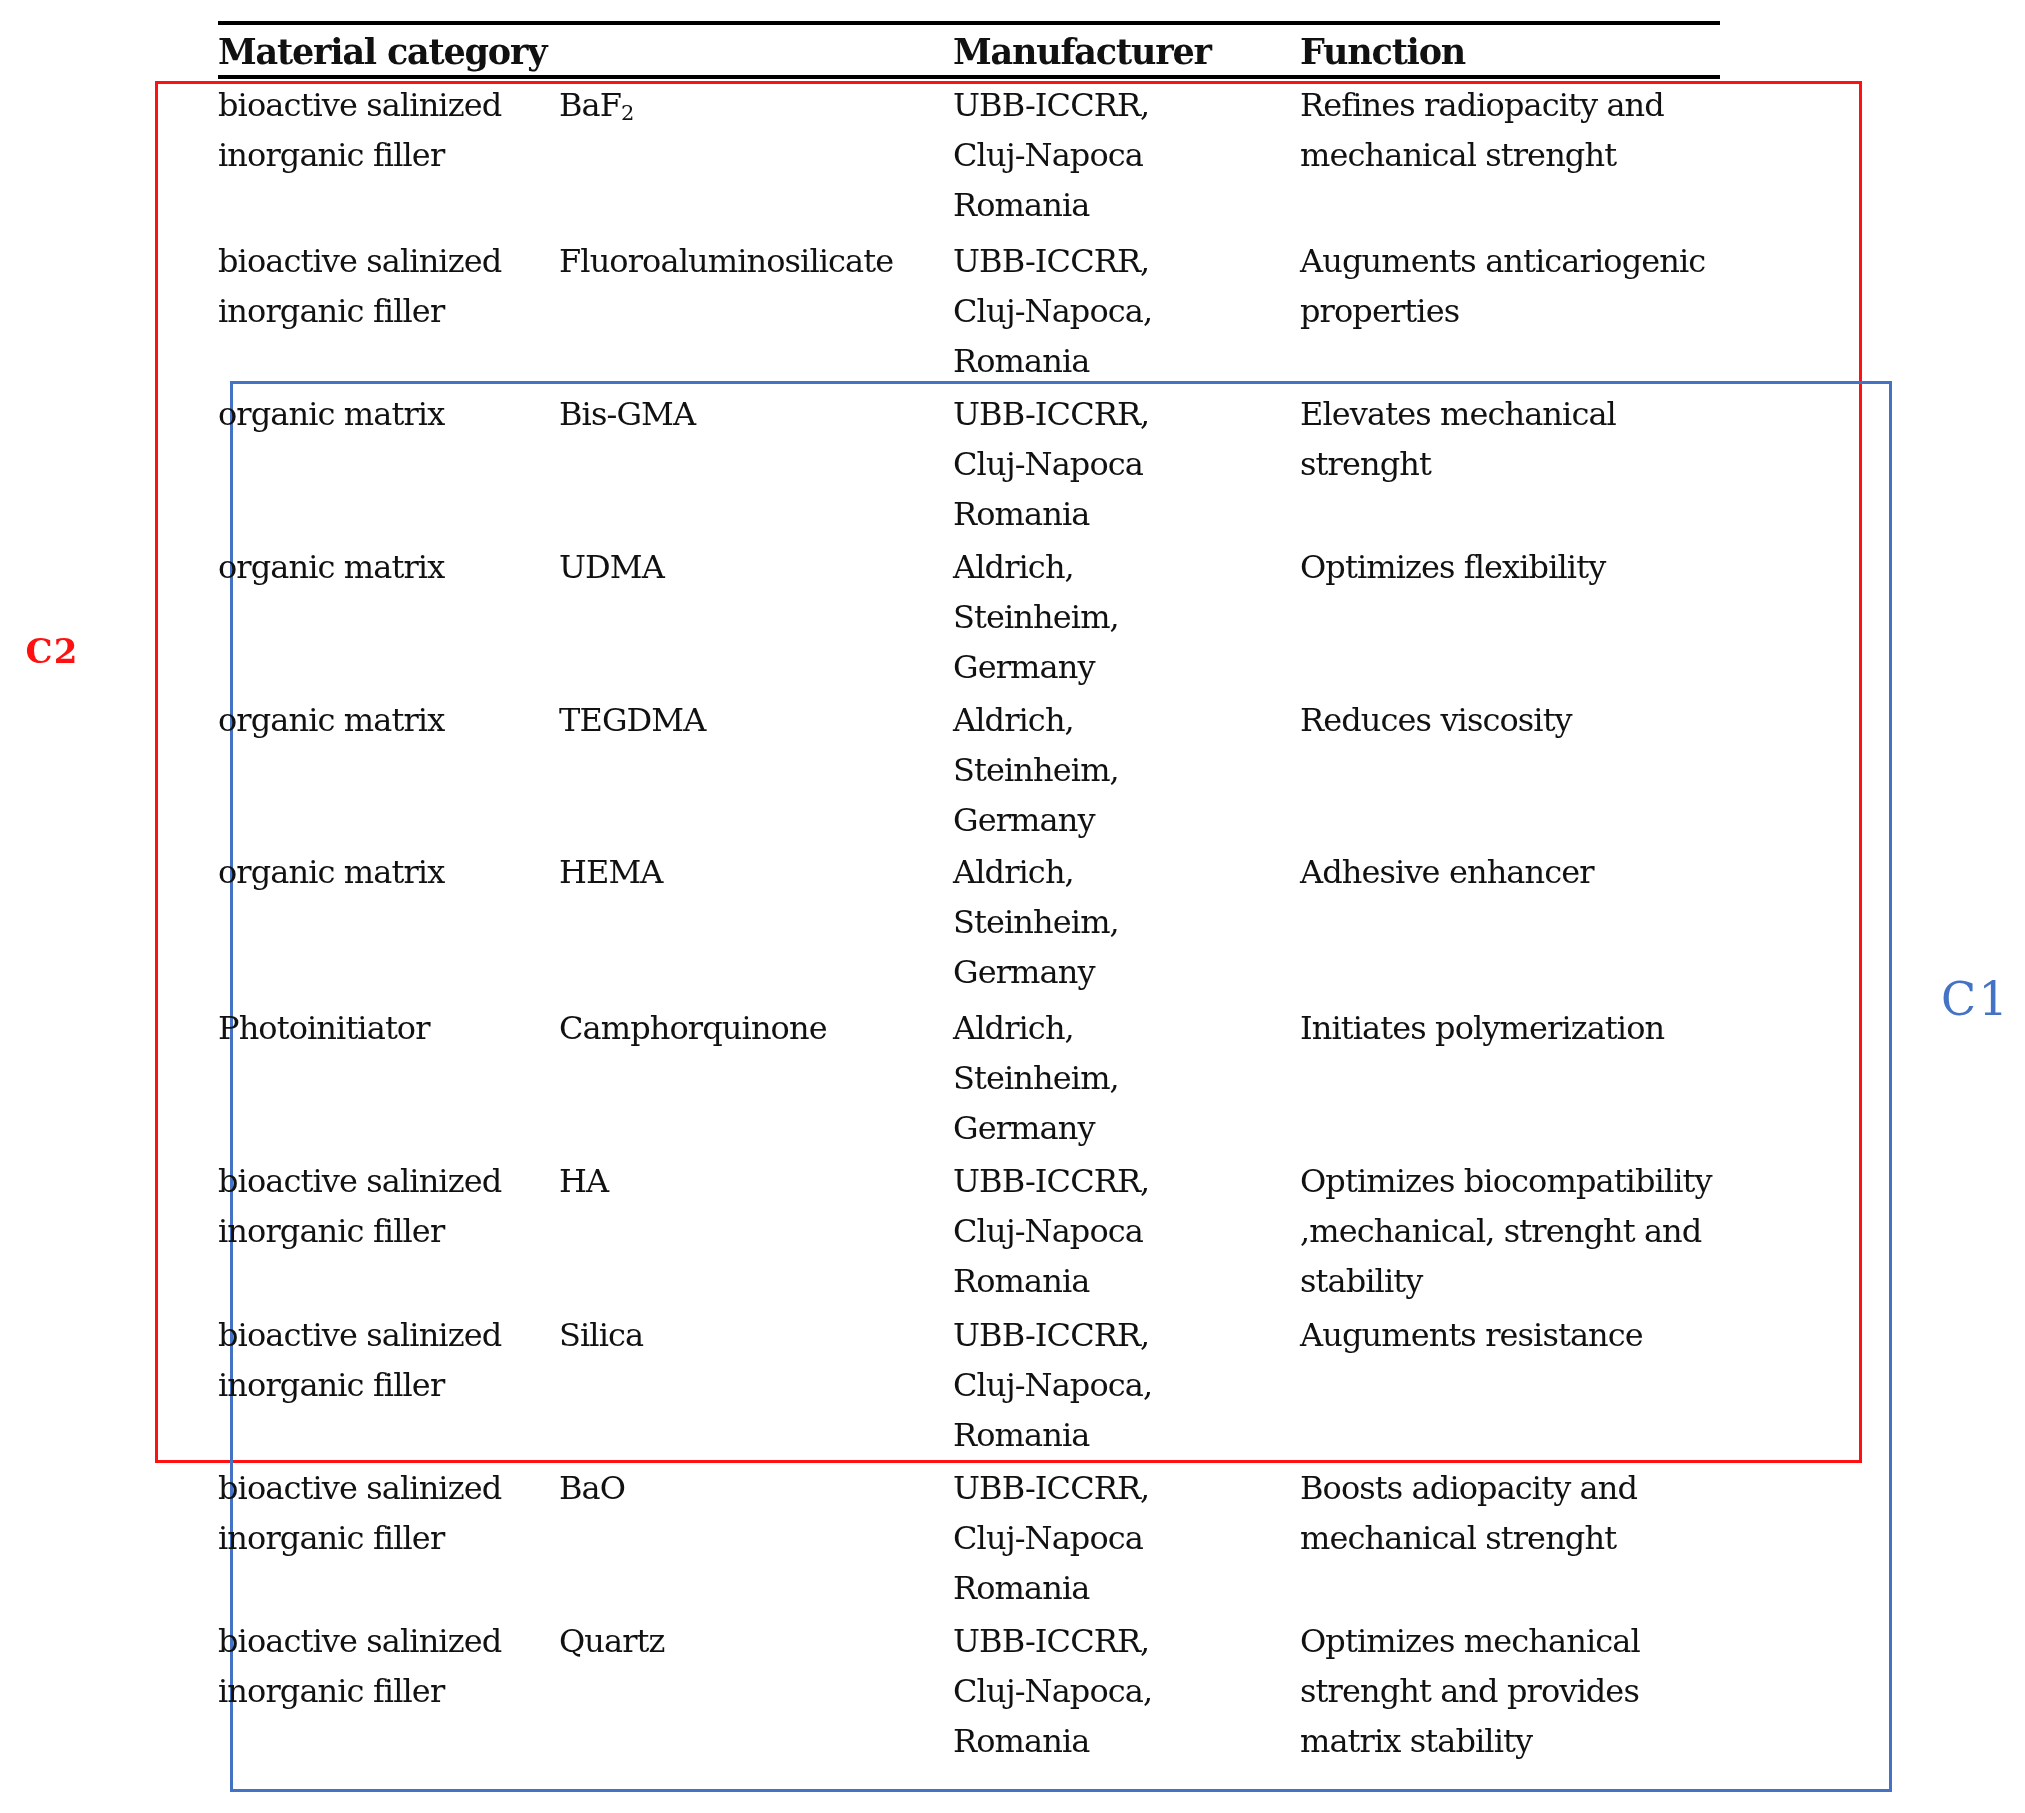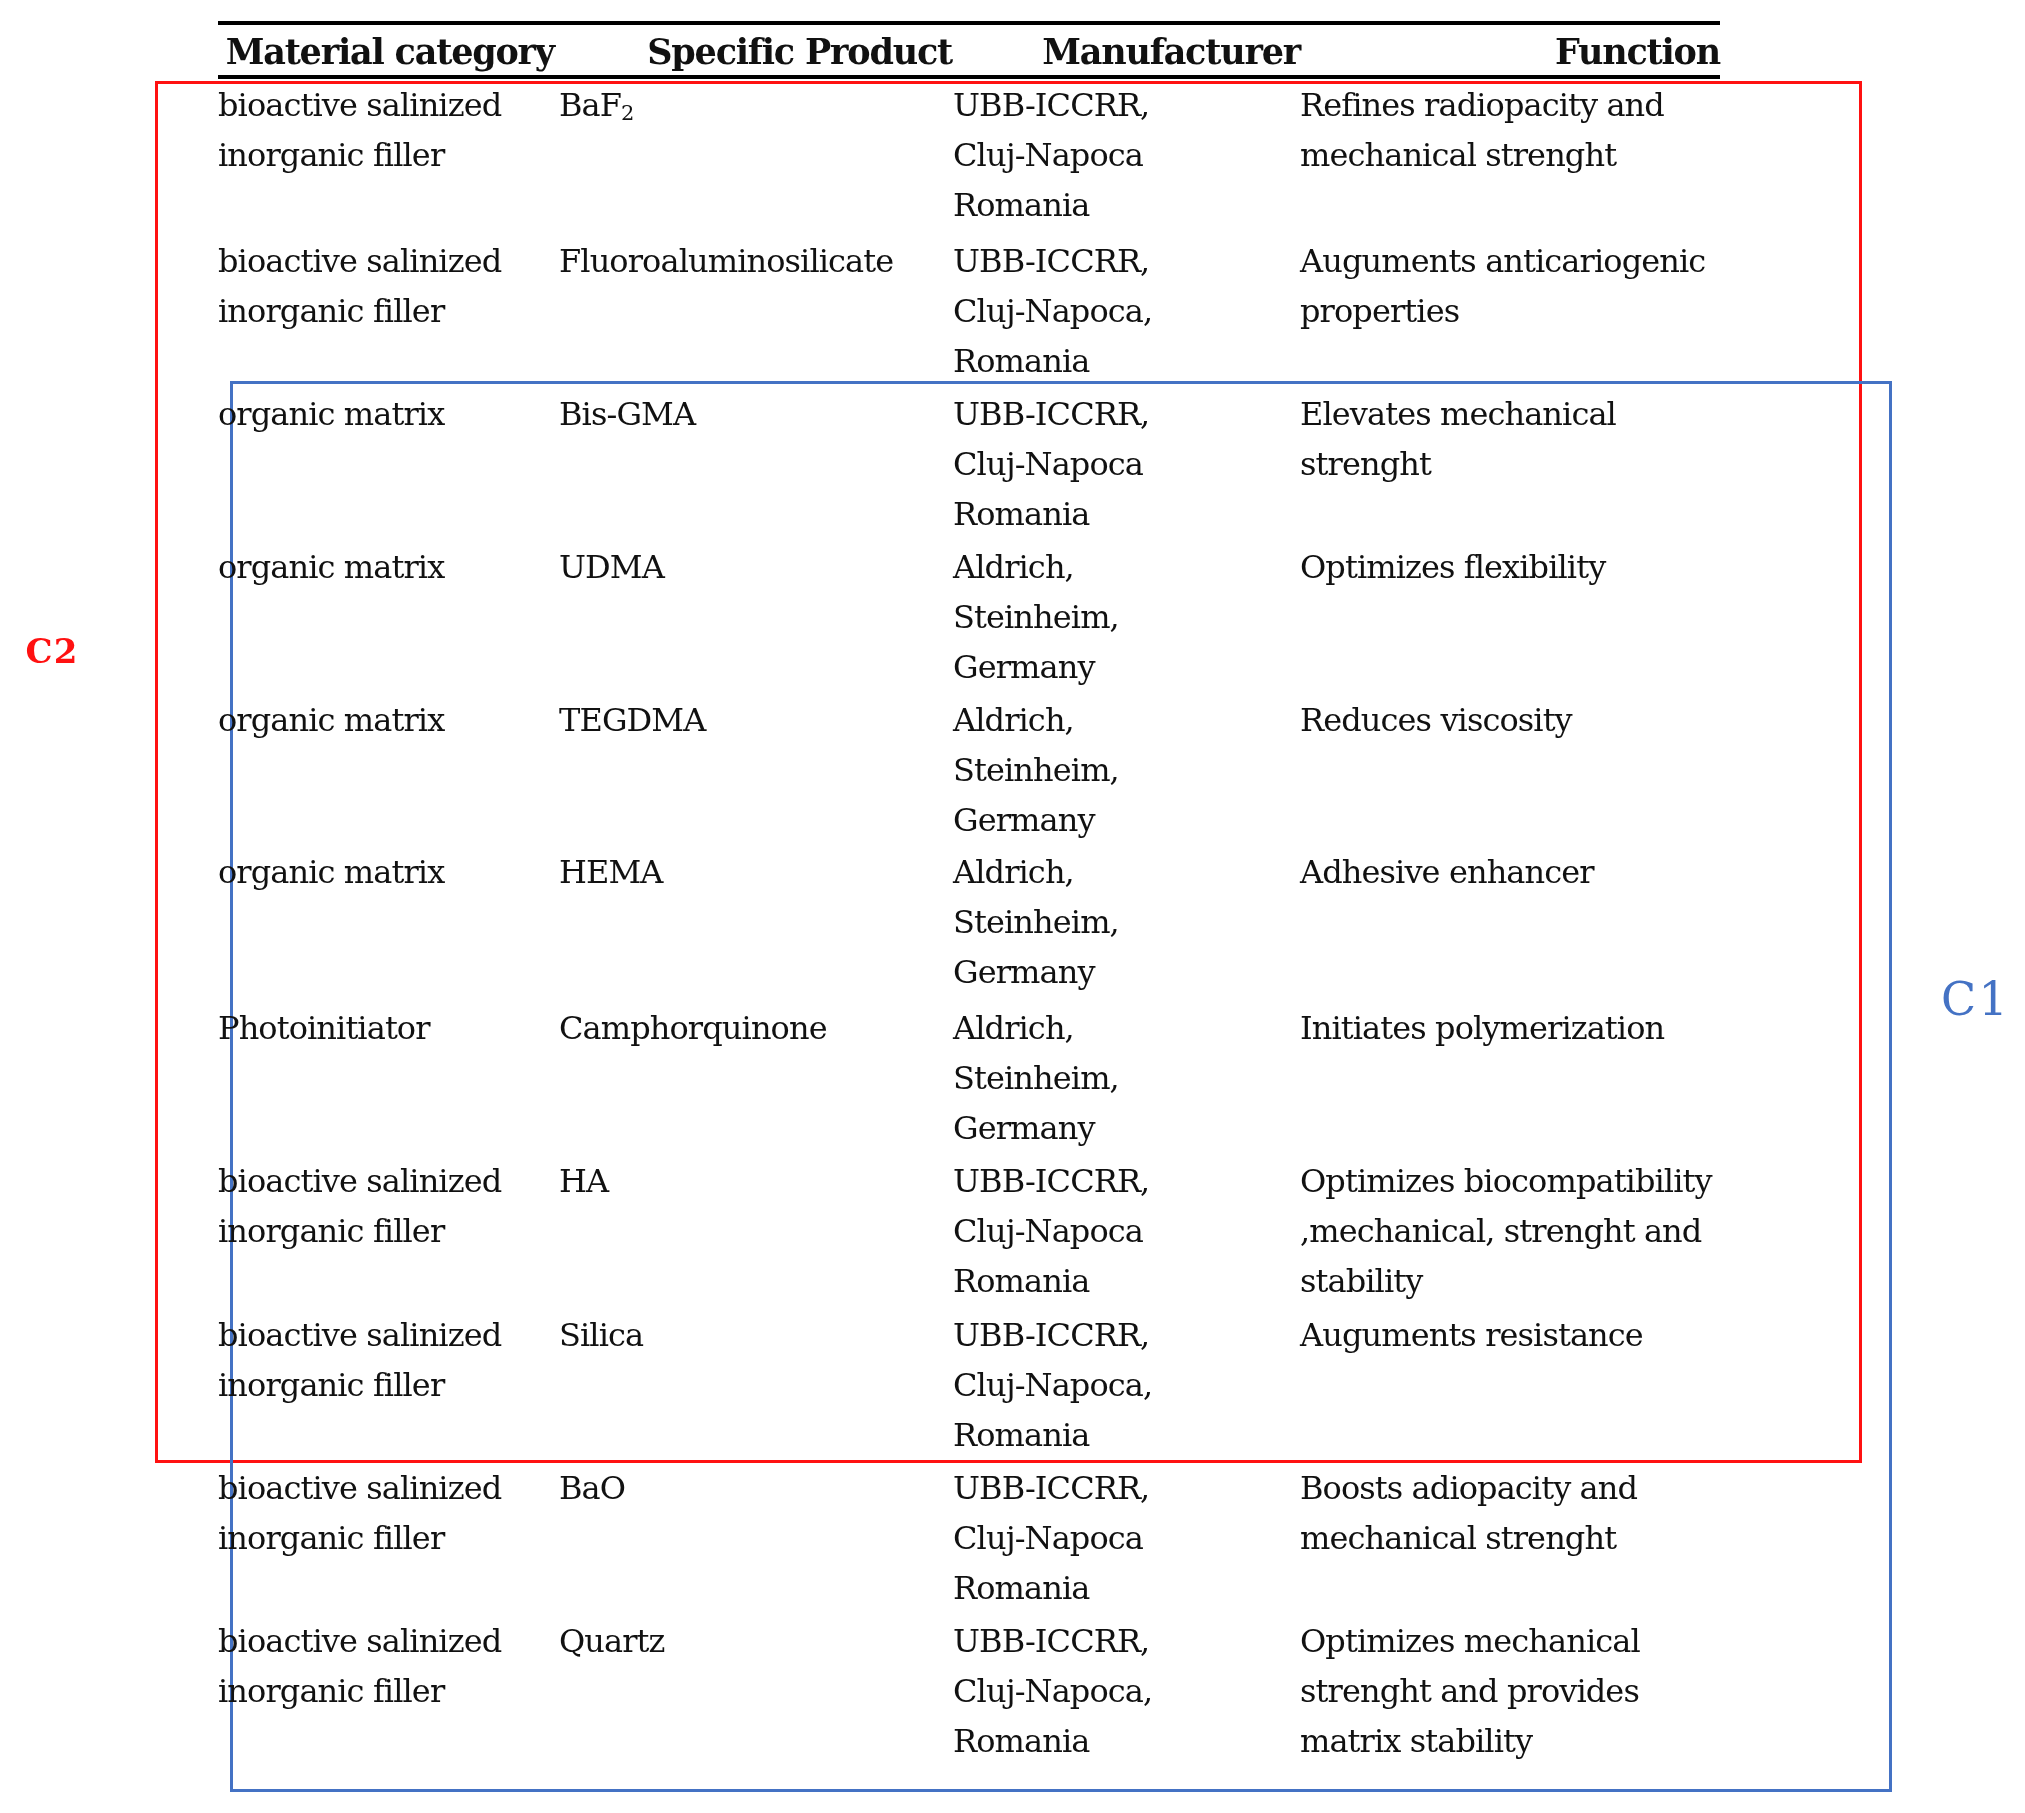--- a/index.html
+++ b/index.html
@@ -8,21 +8,21 @@
     font-family: "DejaVu Serif", "Liberation Serif", serif;
     color: #111111;
   }
   .table-wrap {
     position: absolute; left: 218px; top: 21px; width: 1502px;
   }
   .rule-top { position: absolute; left: 0; top: 0; width: 1502px; height: 3.5px; background: #000; }
   .rule-head { position: absolute; left: 0; top: 54px; width: 1502px; height: 3.5px; background: #000; }
   .header-row { position: absolute; left: 0; top: 5.8px; width: 1502px; height: 49px; }
   .hcell {
-    position: absolute; top: 0; height: 49px; line-height: 49px; text-align: right;
+    position: absolute; top: 0; height: 49px; line-height: 49px; text-align: left;
     font-weight: bold; font-size: 35px; letter-spacing: -1.2px; white-space: nowrap;
   }
   .col0 { left: 0; width: 336px; }
   .col1 { left: 341px; width: 393px; }
   .col2 { left: 735px; width: 347px; }
   .col3 { left: 1082px; width: 420px; }
 
   .body-row { position: absolute; left: 0; width: 1502px; }
   .cell {
     position: absolute; top: 0; 
@@ -52,21 +52,20 @@
 
 <div class="box-c2"></div>
 <div class="box-c1"></div>
 <div class="label-c2">C2</div>
 <div class="label-c1">C1</div>
 
 <div class="table-wrap">
   <div class="rule-top"></div>
   <div class="header-row">
     <div class="hcell col0">Material category</div>
-    <div class="hcell col1">Specific Product</div>
     <div class="hcell col3">Function</div>
     <div class="hcell col2">Manufacturer</div>
   </div>
   <div class="rule-head"></div>
   <div id="rows">
       <div class="body-row" style="top: 59px;">
         <div class="cell col0">bioactive salinized
 inorganic filler</div>
         <div class="cell col1"><span>BaF</span><sub>2</sub></div>
         <div class="cell col2">UBB-ICCRR,

